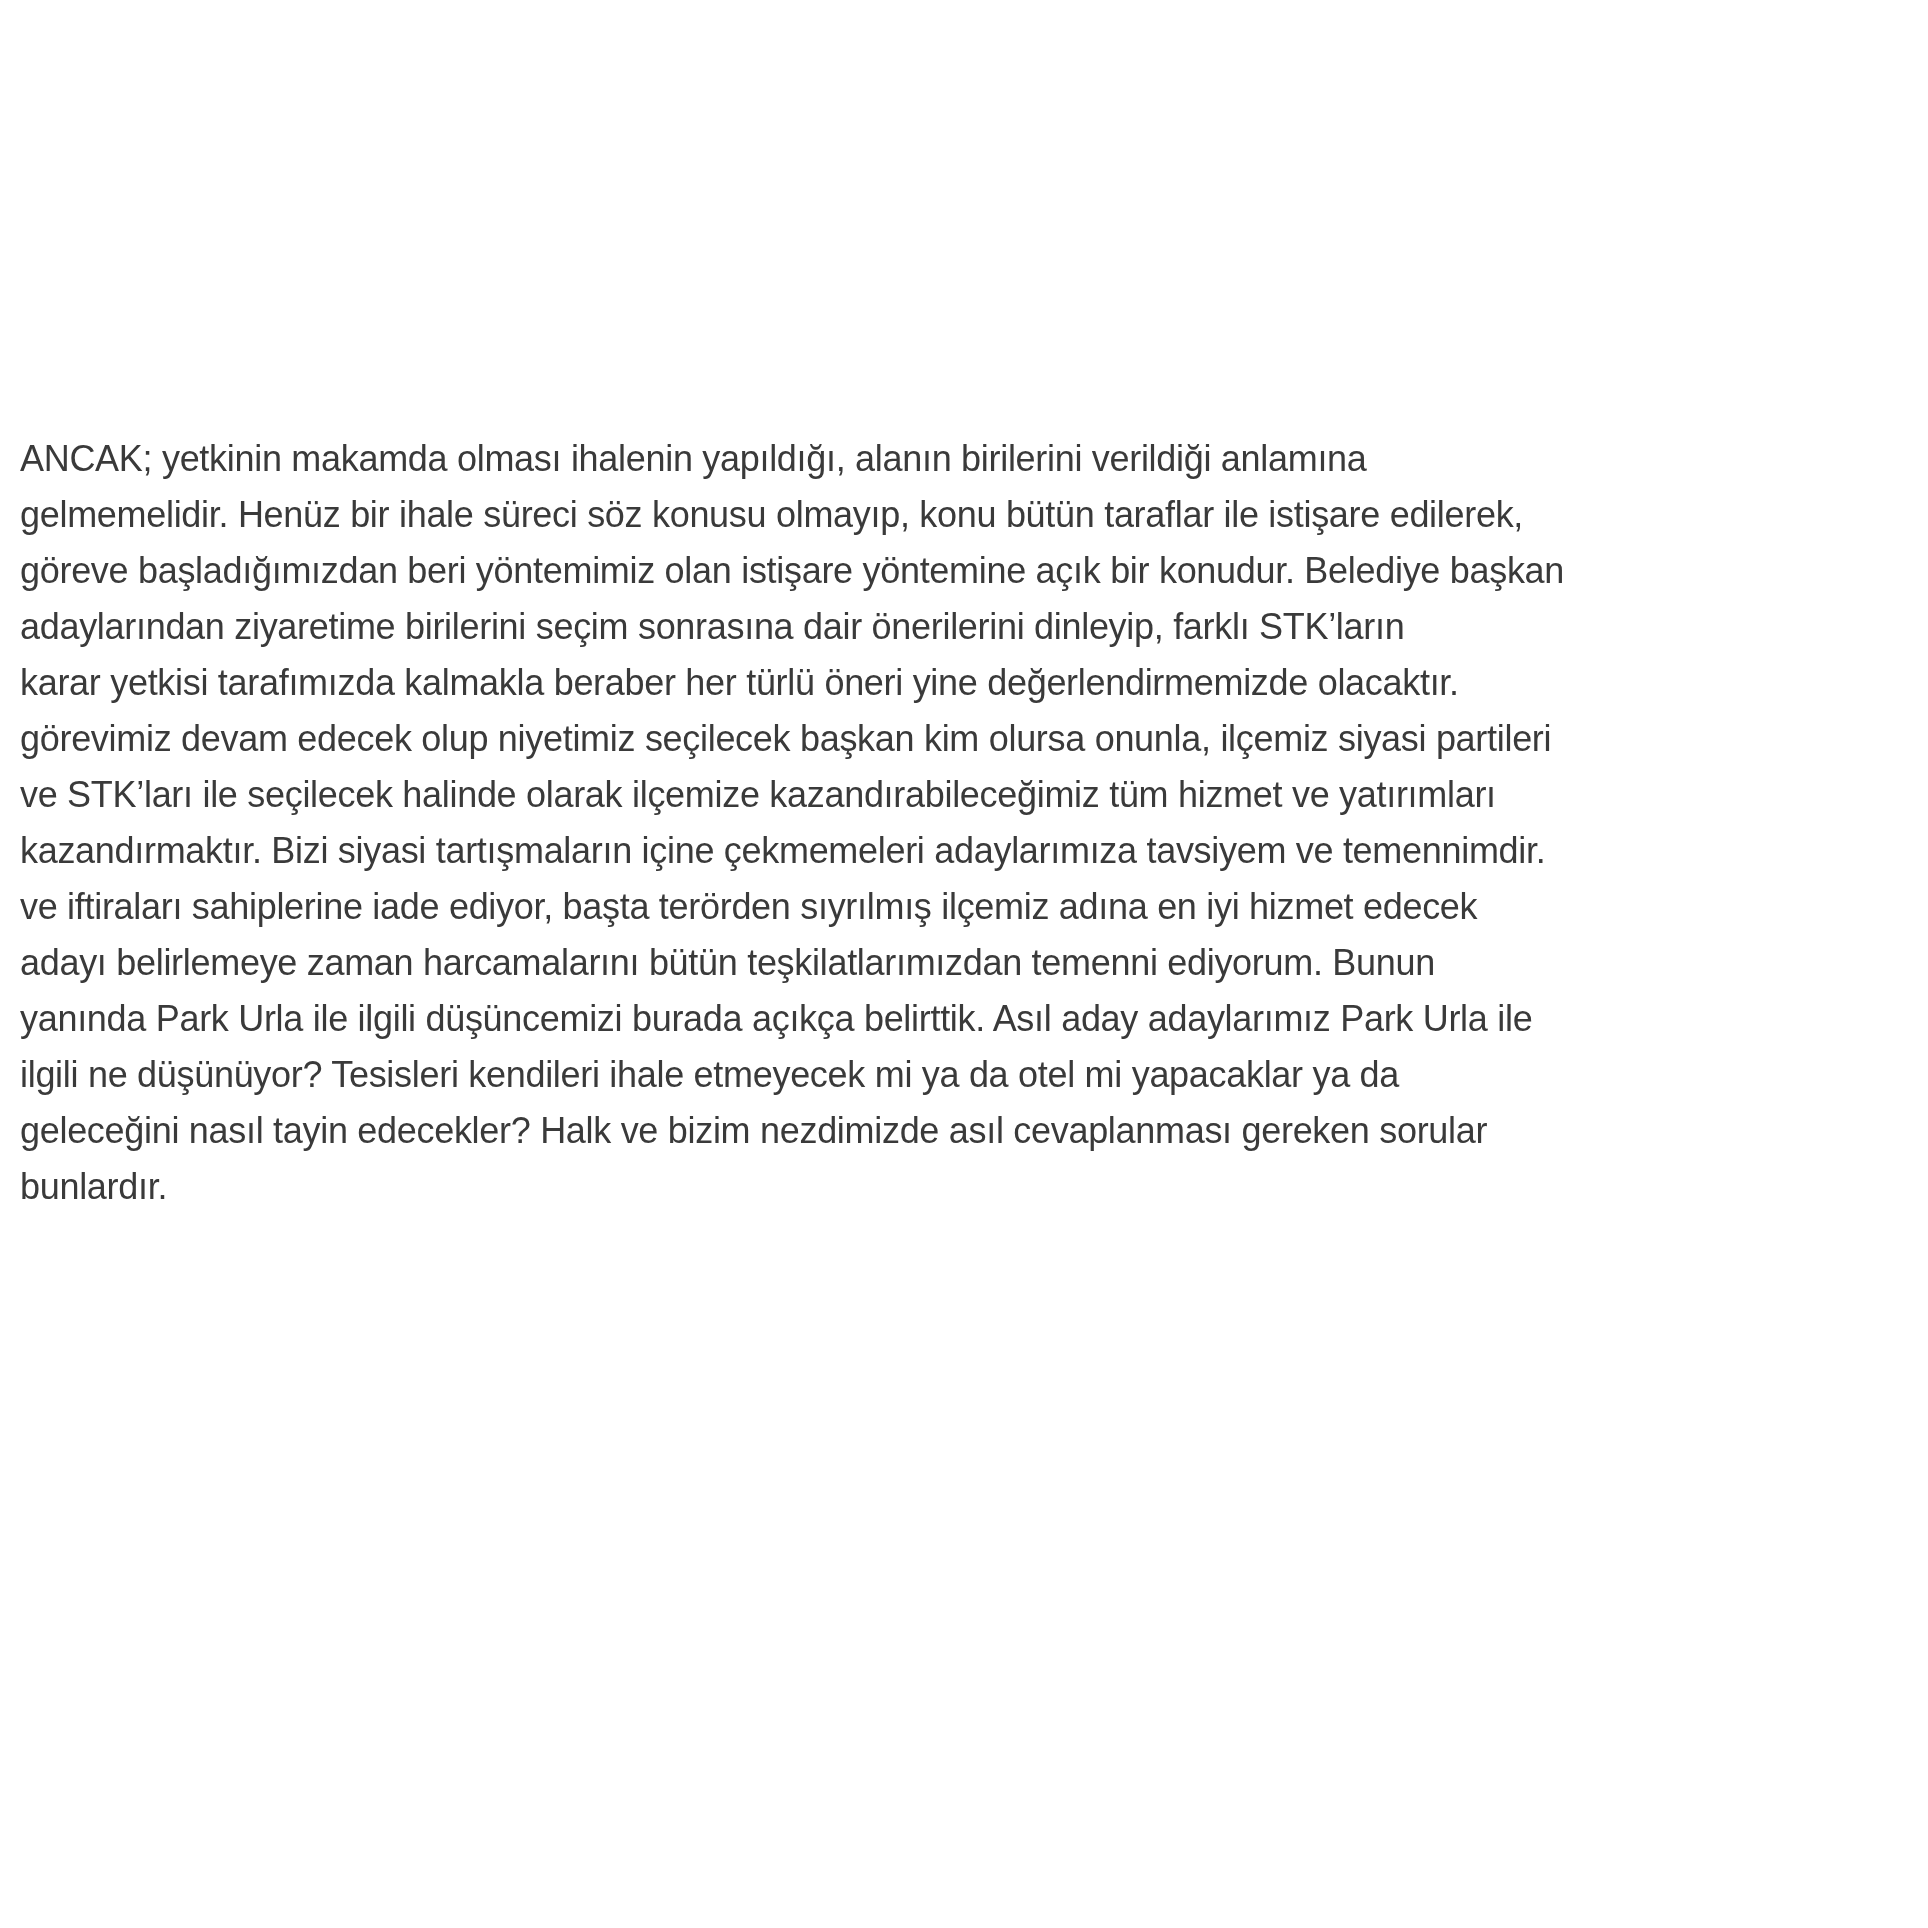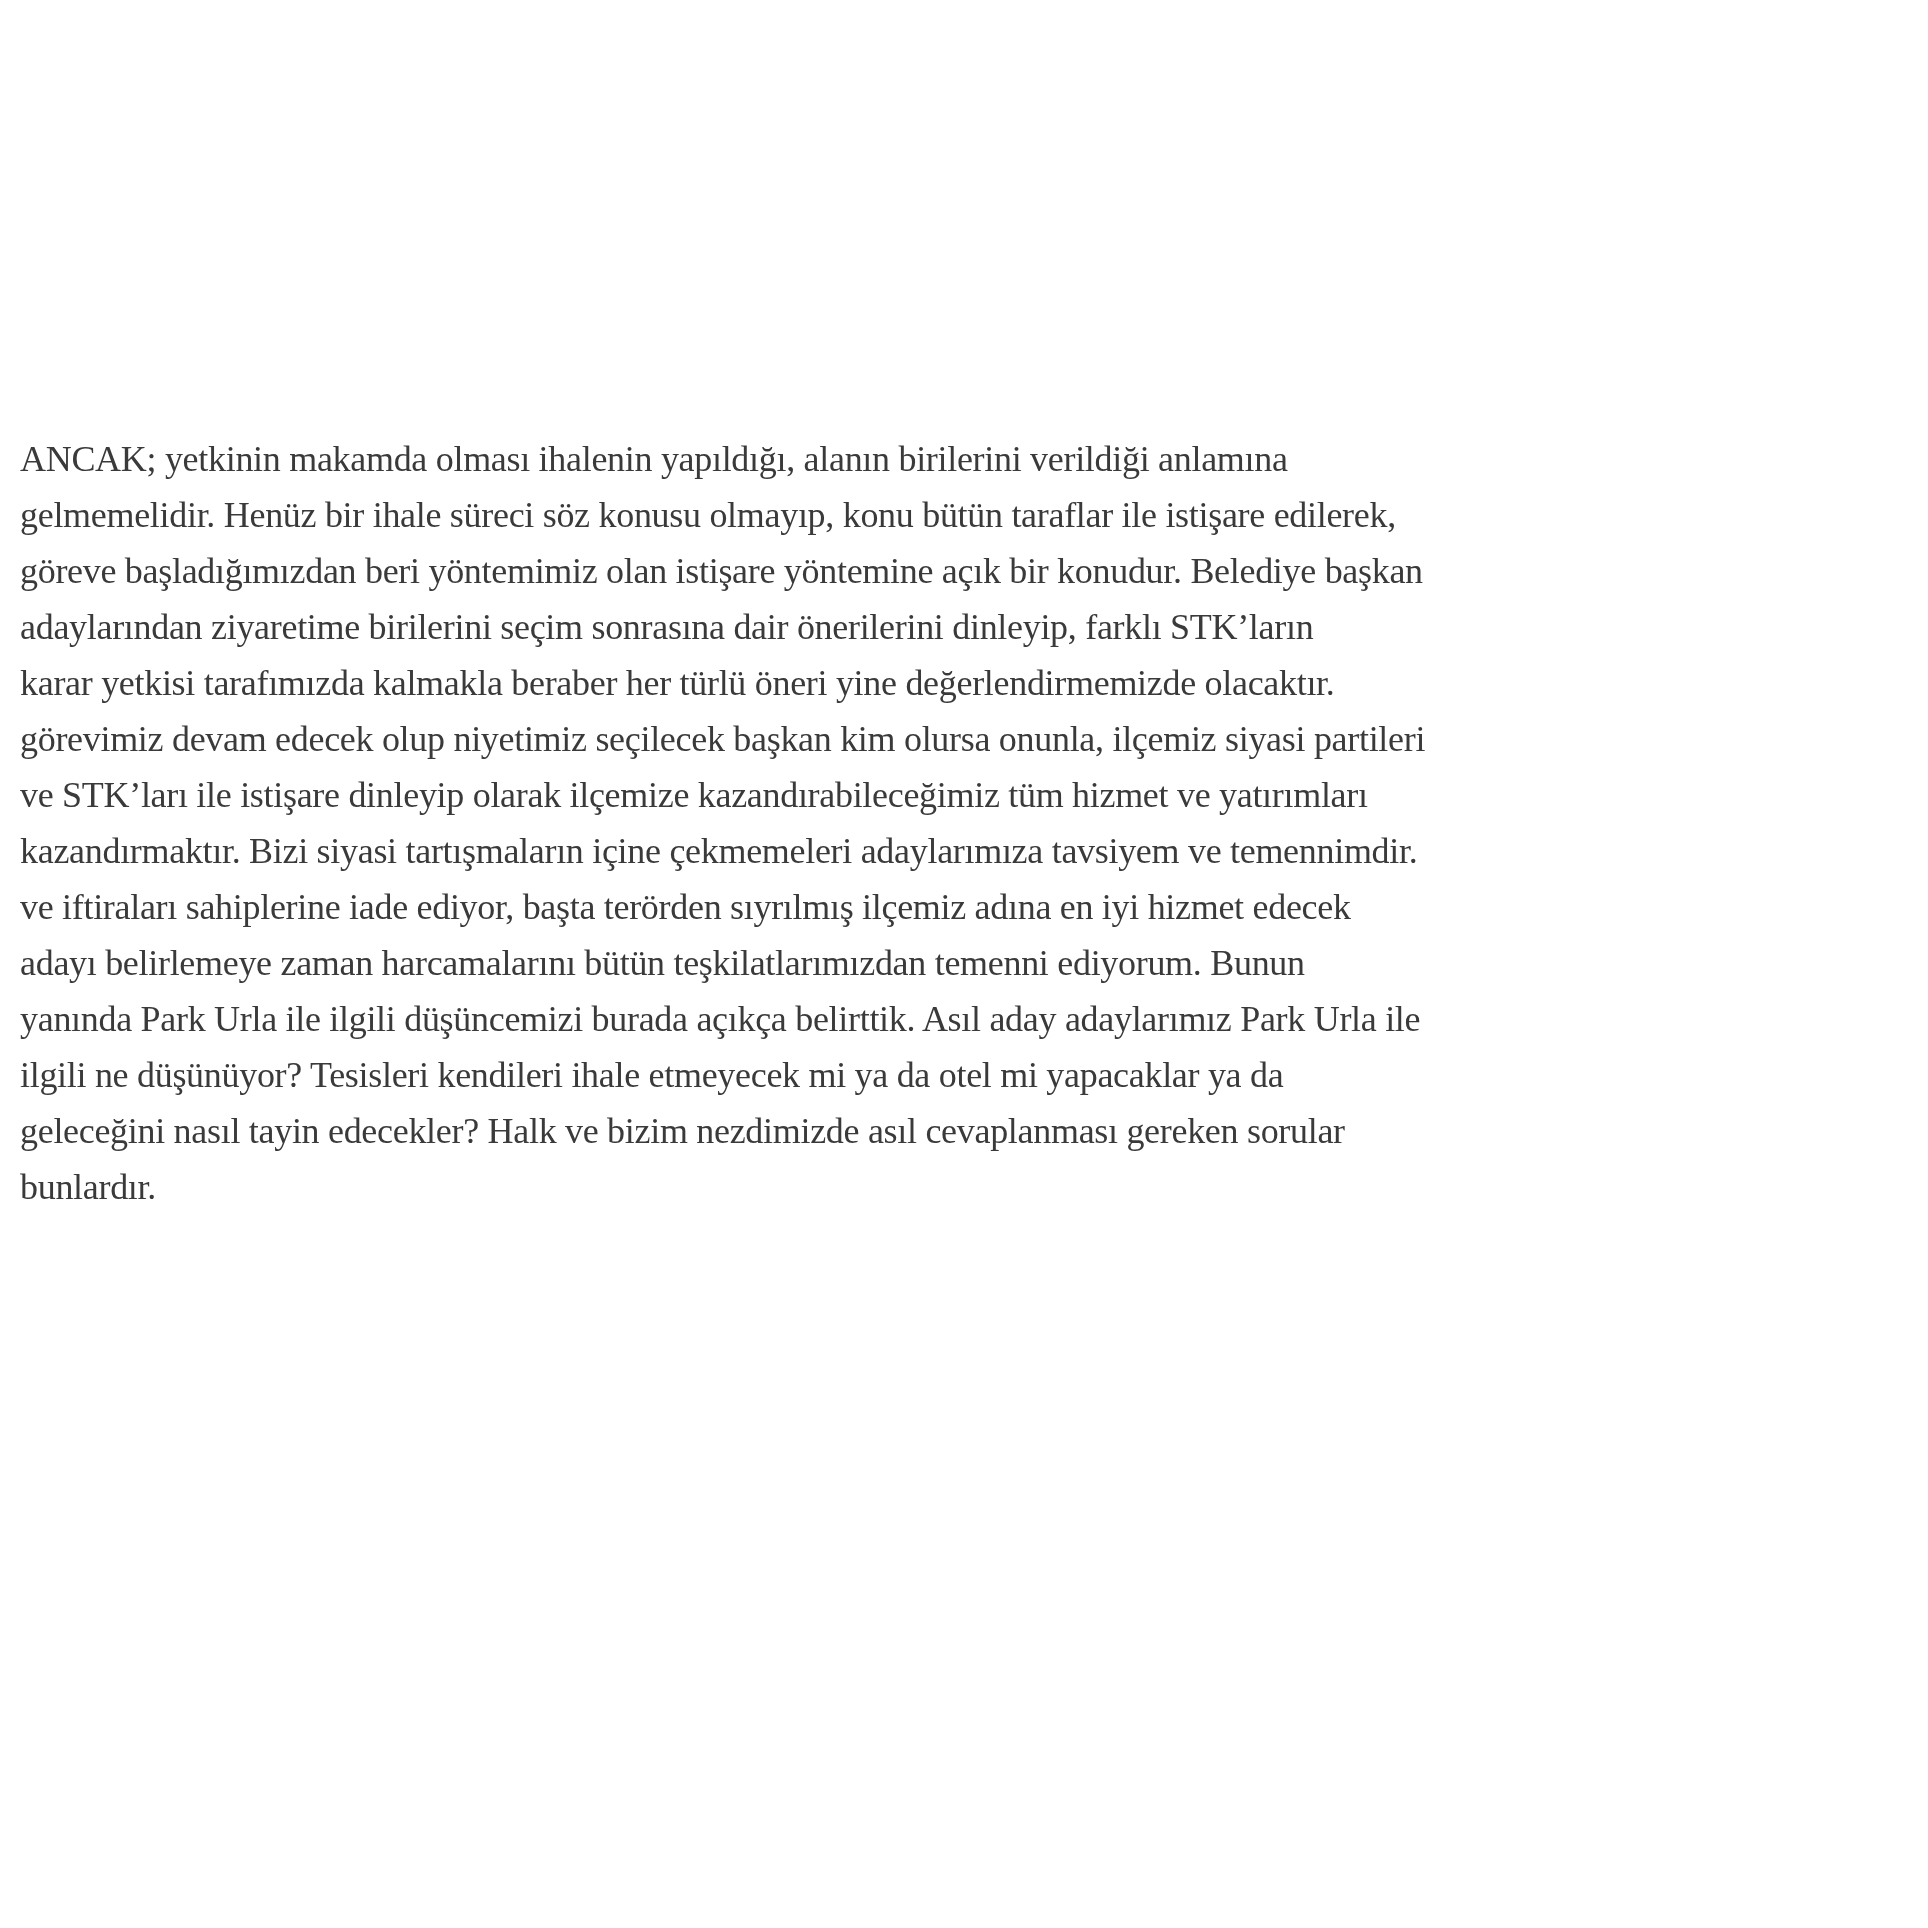--- a/index.html
+++ b/index.html
@@ -20,39 +20,38 @@
     left: 20px;
     right: 9.4px;
     color: #3a3a3a;
     font-size: 36px;
     line-height: 56px;
     letter-spacing: -0.3px;
     font-weight: 400;
   }
   .para-line {
     white-space: nowrap;
-    font-family: Liberation Serif, serif;
   }
   .closing-line {
     margin-top: 32px;
     white-space: nowrap;
   }
 </style>
 </head>
 <body>
 
 <div class="announcement">
   <div>
     <div class="para-line">ANCAK; yetkinin makamda olması ihalenin yapıldığı, alanın birilerini verildiği anlamına</div>
     <div class="para-line">gelmemelidir. Henüz bir ihale süreci söz konusu olmayıp, konu bütün taraflar ile istişare edilerek,</div>
     <div class="para-line">göreve başladığımızdan beri yöntemimiz olan istişare yöntemine açık bir konudur. Belediye başkan</div>
     <div class="para-line">adaylarından ziyaretime birilerini seçim sonrasına dair önerilerini dinleyip, farklı STK’ların</div>
     <div class="para-line">karar yetkisi tarafımızda kalmakla beraber her türlü öneri yine değerlendirmemizde olacaktır.</div>
     <div class="para-line">görevimiz devam edecek olup niyetimiz seçilecek başkan kim olursa onunla, ilçemiz siyasi partileri</div>
-    <div class="para-line">ve STK’ları ile istişare dinleyip olarak ilçemize kazandırabileceğimiz tüm hizmet ve yatırımları</div>
+    <div class="para-line">ve STK’ları ile seçilecek halinde olarak ilçemize kazandırabileceğimiz tüm hizmet ve yatırımları</div>
     <div class="para-line">kazandırmaktır. Bizi siyasi tartışmaların içine çekmemeleri adaylarımıza tavsiyem ve temennimdir.</div>
     <div class="para-line">ve iftiraları sahiplerine iade ediyor, başta terörden sıyrılmış ilçemiz adına en iyi hizmet edecek</div>
     <div class="para-line">adayı belirlemeye zaman harcamalarını bütün teşkilatlarımızdan temenni ediyorum. Bunun</div>
     <div class="para-line">yanında Park Urla ile ilgili düşüncemizi burada açıkça belirttik. Asıl aday adaylarımız Park Urla ile</div>
     <div class="para-line">ilgili ne düşünüyor? Tesisleri kendileri ihale etmeyecek mi ya da otel mi yapacaklar ya da</div>
     <div class="para-line">geleceğini nasıl tayin edecekler? Halk ve bizim nezdimizde asıl cevaplanması gereken sorular</div>
     <div class="para-line">bunlardır.</div>
   </div>
 </div>
 

